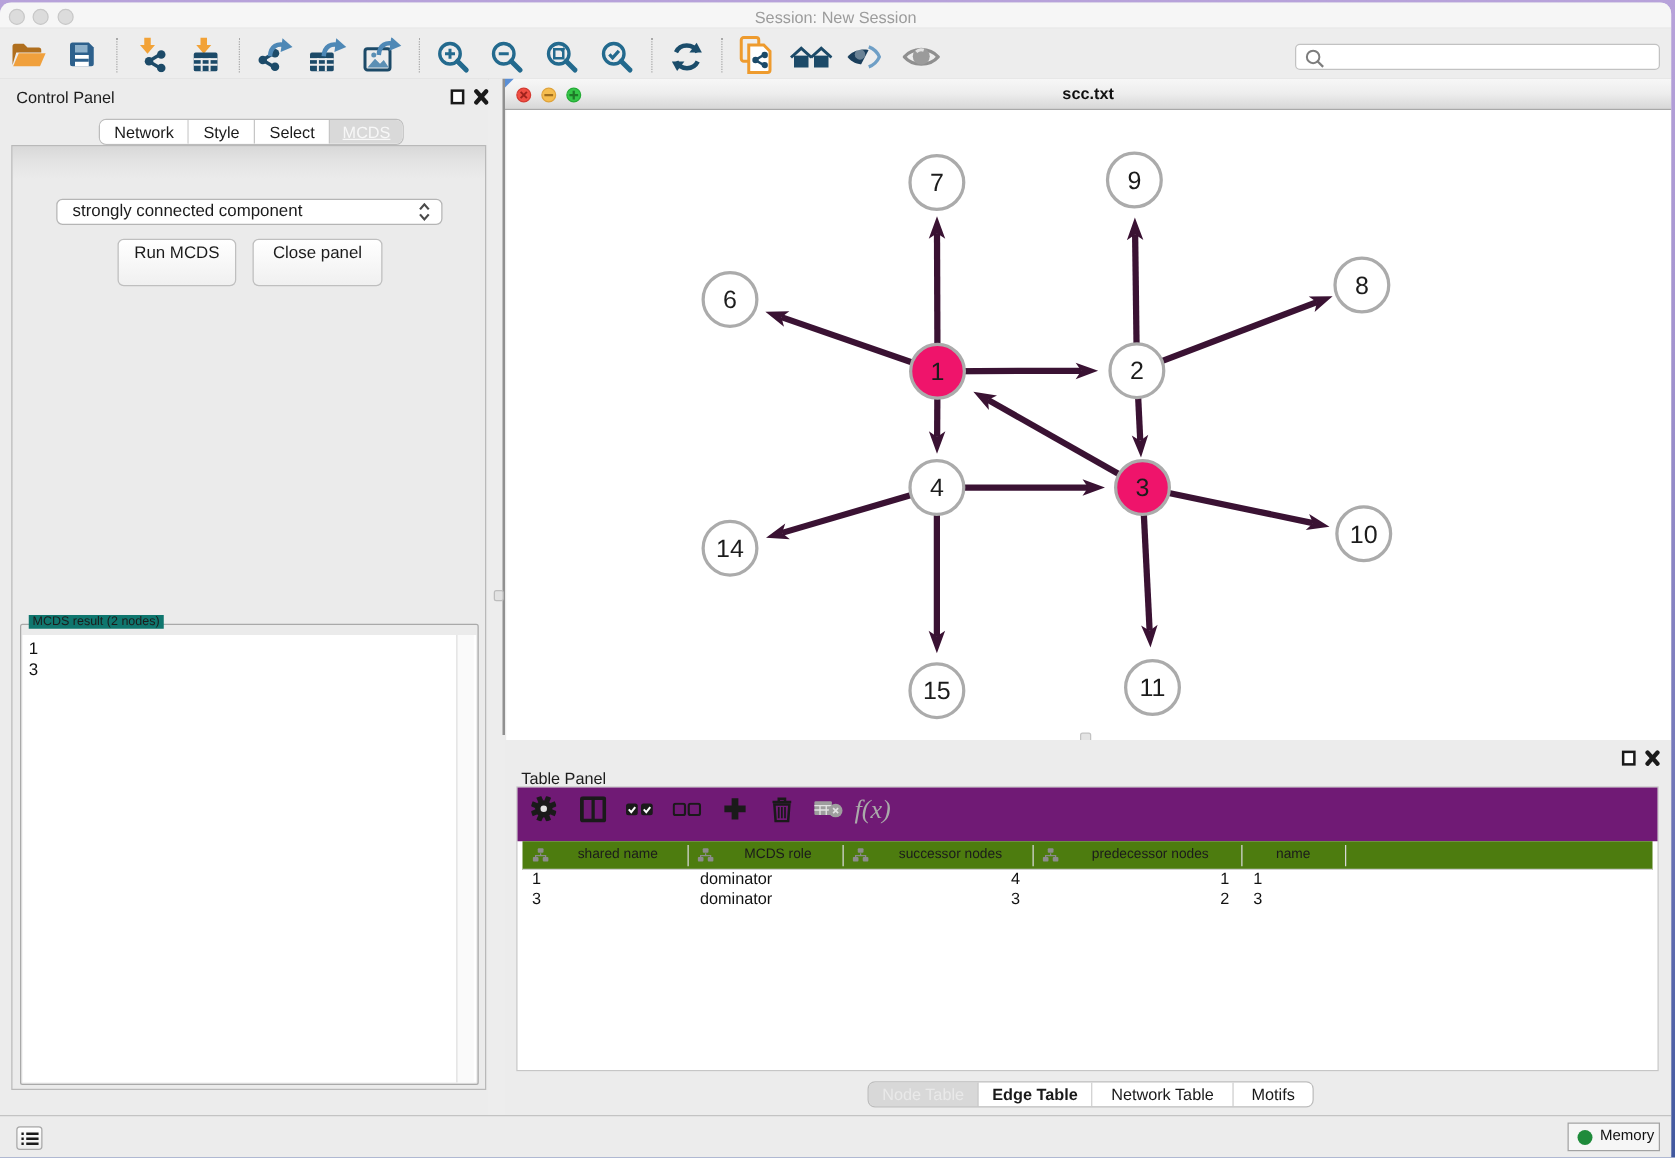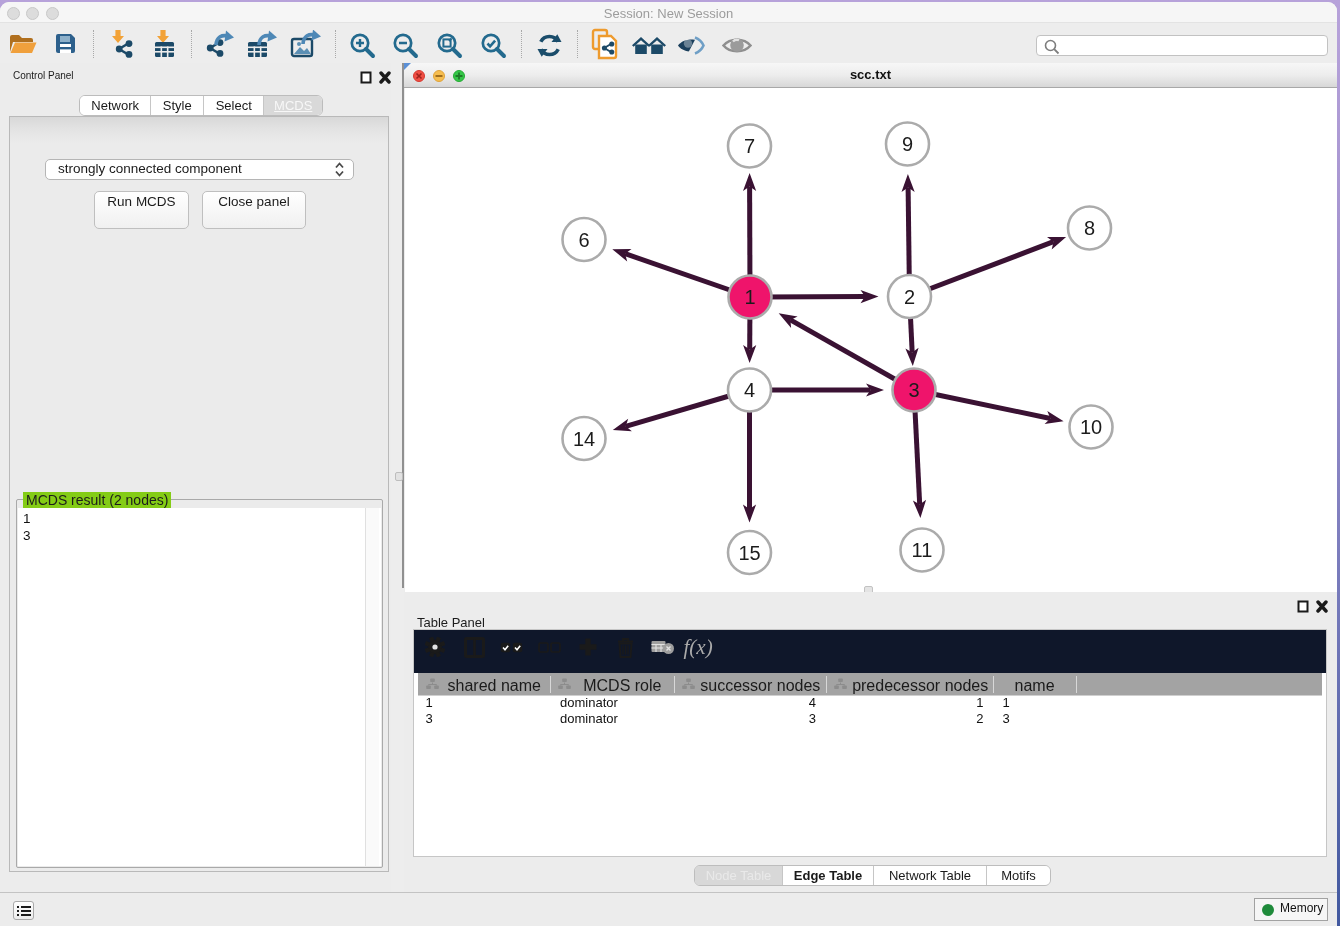--- a/index.html
+++ b/index.html
@@ -11,48 +11,48 @@
 
 #titlebar { position:absolute; left:0; top:0; width:1337px; height:21px; background:#f6f6f6; border-bottom:1px solid #e3e3e3; }
 .tl-circle { position:absolute; top:5px; width:13px; height:13px; border-radius:50%; background:#dcdcdc; border:1px solid #c8c8c8; }
 #apptitle { position:absolute; left:0; top:4px; width:1337px; text-align:center; font-size:13px; color:#9c9c9c; }
 
 #toolbar { position:absolute; left:0; top:21px; width:1337px; height:41px; background:#ededed; border-bottom:1px solid #c3c3c3; }
 .tsep { position:absolute; top:7px; height:28px; width:0; border-left:1px dotted #a9a9a9; }
 #searchbox { position:absolute; left:1036px; top:12px; width:292px; height:21px; background:#fff; border:1px solid #c2c2c2; border-radius:4px; }
 
 #cpanel { position:absolute; left:0; top:61px; width:391px; height:829px; background:#ececec; }
-#cp-title { position:absolute; left:13px; top:7px; font-size:10px; color:#1c1c1c; }
+#cp-title { position:absolute; left:13px; top:7px; font-size:13px; color:#1c1c1c; }
 .wicons { position:absolute; }
 #cp-tabpane { position:absolute; left:9px; top:53px; width:380px; height:756px; border:1px solid #b9b9b9; background:linear-gradient(180deg,#d8d8d8 0%,#e3e3e3 12px,#ebebeb 26px,#ebebeb 100%); }
 #cp-tabs { position:absolute; left:79px; top:32px; width:244px; height:21px; display:flex; border:1px solid #bcbcbc; border-radius:6px; overflow:hidden; background:#fff; z-index:5; }
 .cptab { font-size:13px; color:#1a1a1a; text-align:center; line-height:19px; border-right:1px solid #c6c6c6; background:#fff; }
 .cptab:last-child { border-right:none; }
 #opt-label { position:absolute; left:9px; top:71px; width:380px; text-align:center; font-size:13.5px; color:#1b1b1b; }
 #cp-select { position:absolute; left:45px; top:96px; width:309px; height:21px; background:#fff; border:1px solid #b5b5b5; border-radius:5px; font-size:13.5px; color:#1b1b1b; line-height:18px; padding-left:12px; }
 .cbtn { position:absolute; top:128px; height:38px; background:linear-gradient(180deg,#ffffff,#f0f0f0); border:1px solid #bfbfbf; border-radius:5px; font-size:13.5px; color:#1b1b1b; text-align:center; line-height:19px; }
 #groupbox { position:absolute; left:16px; top:436px; width:367px; height:369px; border:1px solid #a9a9a9; border-radius:2px; }
-#gb-title { position:absolute; left:6px; top:-8px; background:#84cc16; padding:0 3px; font-size:14px; color:#1c1c1c; }
+#gb-title { position:absolute; left:6px; top:-8px; background:#0f766e; padding:0 3px; font-size:10px; color:#1c1c1c; }
 #gb-list { position:absolute; left:1px; top:8px; width:363px; height:358px; background:#fff; font-size:13.5px; color:#111; }
 #gb-scroll { position:absolute; right:2px; top:0px; width:14px; height:358px; background:#fafafa; border-left:1px solid #e0e0e0; }
 
 #vsplit { position:absolute; left:391px; top:61px; width:13px; height:829px; background:#ededed; }
 #vsplit-line { position:absolute; right:0; top:0; width:2px; height:525px; background:#909090; }
 #vsplit-handle { position:absolute; left:4px; top:409px; width:8px; height:9px; background:#e2e2e2; border:1px solid #bdbdbd; border-radius:2px; }
 
 #nettitle { position:absolute; left:404px; top:61px; width:933px; height:25px; background:linear-gradient(180deg,#f7f7f7 0%,#ededed 50%,#d7d7d7 100%); border-bottom:1px solid #a8a8a8; }
 #nettitle .name { position:absolute; width:100%; top:4px; text-align:center; font-size:13px; font-weight:700; color:#111; }
 .traffic { position:absolute; top:7px; width:12px; height:12px; border-radius:50%; }
 #netcanvas { position:absolute; left:405px; top:86px; width:932px; height:504px; background:#fff; }
 
 #tpanel { position:absolute; left:404px; top:590px; width:933px; height:300px; background:#ececec; }
 #tp-title { position:absolute; left:13px; top:23px; font-size:13px; color:#1c1c1c; }
 #tp-box { position:absolute; left:8.5px; top:36.5px; width:914px; height:228px; border:1px solid #c6c6c6; background:#fff; }
-#tp-toolbar { position:absolute; left:0; top:0; width:100%; height:43px; background:#0f172a; }
-#tp-header { position:absolute; left:4px; top:43px; right:4px; height:23px; background:#a3a3a3; border-bottom:1px solid #cfcfcf; font-size:16px; color:#1b1b1b; }
+#tp-toolbar { position:absolute; left:0; top:0; width:100%; height:43px; background:#701a75; }
+#tp-header { position:absolute; left:4px; top:43px; right:4px; height:23px; background:#4d7c0f; border-bottom:1px solid #cfcfcf; font-size:11px; color:#1b1b1b; }
 .hsep { position:absolute; top:3px; height:17px; width:0; border-left:1px solid #d8d8d8; }
 .hcell { position:absolute; top:4px; text-align:center; }
 .trow { position:absolute; font-size:13px; color:#111; }
 #tp-tabs { position:absolute; left:290px; top:273px; height:21px; display:flex; border:1px solid #bdbdbd; border-radius:6px; overflow:hidden; }
 .tptab { font-size:13px; color:#1a1a1a; text-align:center; line-height:19px; border-right:1px solid #c6c6c6; background:#fff; padding:0 14px; }
 .tptab:last-child { border-right:none; }
 
 #statusbar { position:absolute; left:0; top:890px; width:1337px; height:32px; background:#ececec; border-top:1px solid #c3c3c3; }
 #stat-btn { position:absolute; left:13px; top:8px; width:21px; height:19px; background:linear-gradient(180deg,#fff,#ececec); border:1px solid #a8a8a8; border-radius:3px; }
 #mem-btn { position:absolute; left:1254px; top:5px; width:74px; height:23px; background:#f6f6f6; border:1px solid #a2a2a2; font-size:11px; color:#111; }

